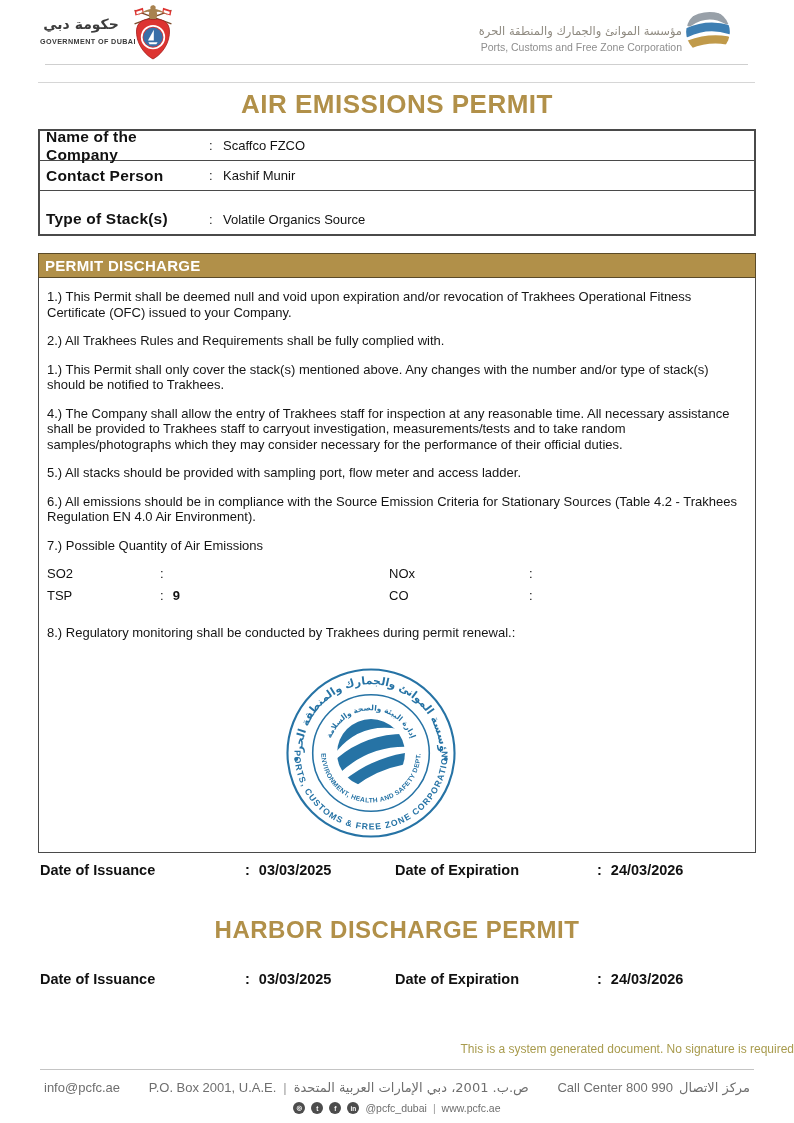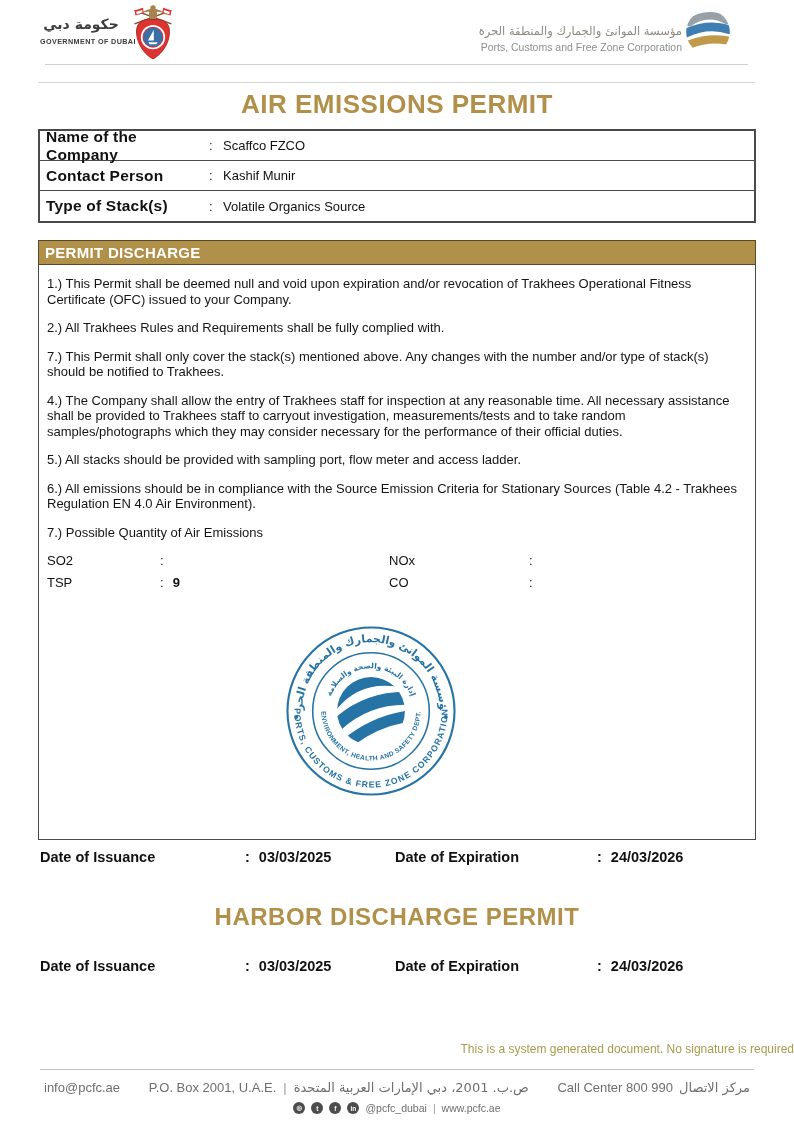--- a/index.html
+++ b/index.html
@@ -23,21 +23,21 @@
   .pcfc-globe { position:absolute; left:683px; top:6px; }
   .rule1 { position:absolute; top:64px; left:45px; right:46px; border-top:1px solid #cfcfcf; }
   .rule2 { position:absolute; top:82px; left:38px; right:39px; border-top:1px solid #d6d6d6; }
 
   
   .main { padding:0 38px; }
   .doc-title { margin-top:7px; text-align:center; font-size:26px; font-weight:700;
                color:var(--gold); letter-spacing:.5px; }
   .info-table { margin-top:9px; border:2px solid #4a4a4a; }
   .info-row { display:flex; align-items:center; height:30px; border-bottom:1px solid #4a4a4a; }
-  .info-row:last-child { border-bottom:none; }
+  .info-row:last-child { border-bottom:none;margin-top:13px; }
   .info-label { width:169px; padding-left:6px; font-size:15.5px; font-weight:700; letter-spacing:.2px; }
   .info-colon { width:10px; font-size:13px; color:#222; }
   .info-value { font-size:13px; padding-left:4px; }
 
   .pc-bar { margin-top:17px; height:25px; background:var(--gold); border:1px solid #5a4a28;
             color:#fff; font-size:15px; font-weight:700; letter-spacing:.3px;
             display:flex; align-items:center; padding-left:6px; }
   .pc-box { height:575px; border:1px solid #4a4a4a; border-top:none; padding:11px 8px 0 8px; overflow:hidden; }
   .pc-box p { font-size:13px; line-height:15.5px; margin-bottom:13px; color:#151515; }
 
@@ -156,21 +156,21 @@
         <div class="info-colon">:</div>
         <div class="info-value">Volatile Organics Source</div>
       </div>
     </div>
 
     <div class="pc-bar">PERMIT DISCHARGE</div>
 
     <div class="pc-box">
       <p>1.) This Permit shall be deemed null and void upon expiration and/or revocation of Trakhees Operational Fitness Certificate (OFC) issued to your Company.</p>
       <p>2.) All Trakhees Rules and Requirements shall be fully complied with.</p>
-      <p>7.) This Permit shall only cover the stack(s) mentioned above. Any changes with the number and/or type of stack(s) should be notified to Trakhees.</p>
+      <p>1.) This Permit shall only cover the stack(s) mentioned above. Any changes with the number and/or type of stack(s) should be notified to Trakhees.</p>
       <p>4.) The Company shall allow the entry of Trakhees staff for inspection at any reasonable time. All necessary assistance shall be provided to Trakhees staff to carryout investigation, measurements/tests and to take random samples/photographs which they may consider necessary for the performance of their official duties.</p>
       <p>5.) All stacks should be provided with sampling port, flow meter and access ladder.</p>
       <p>6.) All emissions should be in compliance with the Source Emission Criteria for Stationary Sources (Table 4.2 - Trakhees Regulation EN 4.0 Air Environment).</p>
       <p>7.) Possible Quantity of Air Emissions</p>
 
       <div class="em-grid">
         <div>SO2</div>
         <div class="em-val">
           <span>:</span>
           <span></span>
@@ -185,20 +185,21 @@
           <span>:</span>
           <span style="font-weight:700">9</span>
         </div>
         <div>CO</div>
         <div class="em-val">
           <span>:</span>
           <span></span>
         </div>
       </div>
 
+      <p>8.) Regulatory monitoring shall be conducted by Trakhees during permit renewal.:</p>
 
       <div class="seal-wrap">
         <svg class="seal" width="174" height="174" viewBox="0 0 200 200">
           <defs>
             <path id="arcOutTop" d="M 21,100 A 79,79 0 1 1 179,100"></path>
             <path id="arcOutBot" d="M 12,100 A 88,88 0 0 0 188,100"></path>
             <path id="arcInTop" d="M 51,100 A 49,49 0 1 1 149,100"></path>
             <path id="arcInBot" d="M 43,100 A 57,57 0 0 0 157,100"></path>
             <clipPath id="gclip">
                 <circle cx="100" cy="100" r="39"></circle>

